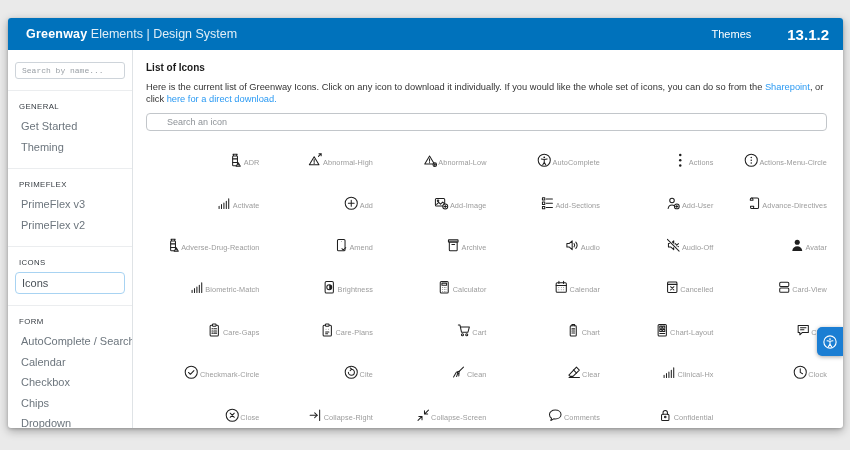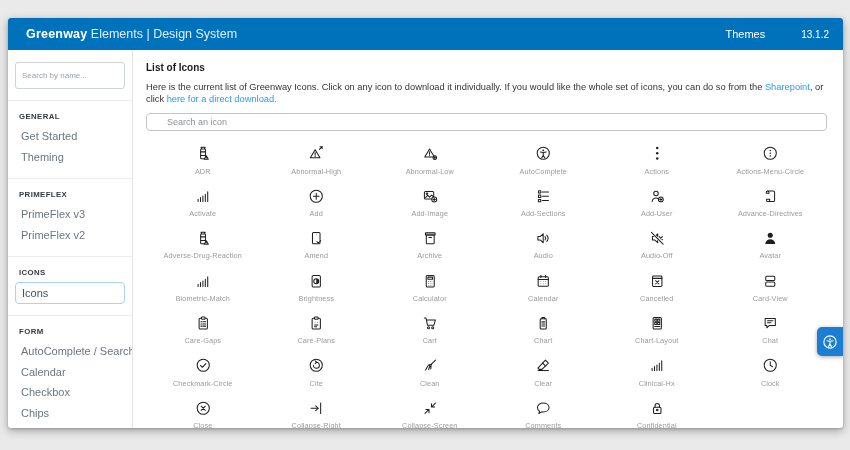--- a/index.html
+++ b/index.html
@@ -15,40 +15,40 @@
 
   
   .header {
     height:32px; flex:0 0 32px; background:var(--header-blue,#0072bc);
     display:flex; align-items:center; padding:0 14px 0 18px; color:#fff;
   }
   .brand { font-size:12.5px; font-weight:bold; letter-spacing:.2px;text-align:right; }
   .brand-sub { font-size:12.5px; font-weight:400; opacity:.88; white-space:pre; }
   .header-right { margin-left:auto; display:flex; align-items:center; gap:36px;text-align:center; }
   .themes-link { font-size:11px; cursor:pointer; }
-  .version { font-size:10px; font-weight:400; }
+  .version { font-size:15px; font-weight:700; }
 
   
   .body-wrap { flex:1; display:flex; min-height:0; }
 
   
   .sidebar {
     width:125px; flex:0 0 125px; border-right:1px solid #dfe3e6;
     padding:12px 7px 0 7px; overflow:hidden; font-size:8.5px;
   }
   .side-search {
-    width:100%; height:27px; border:1px solid #ced4da; border-radius:3px;
+    width:100%; height:17px; border:1px solid #ced4da; border-radius:3px;
     font-size:8px; padding:0 6px; color:#495057; outline:none;
-    font-family:Liberation Sans, sans-serif;
+    font-family:Liberation Mono, monospace;
   }
   .side-search::placeholder { color:#9aa0a6; }
   .side-divider { border:none; border-top:1px solid #ebedef; margin:11px -7px 0 -7px; }
   .side-section { padding-top:9px; }
   .section-label {
-    font-size:7.8px; font-weight:bold; color:#343a40; letter-spacing:.4px;
+    font-size:7.8px; font-weight:normal; color:#343a40; letter-spacing:.4px;
     padding:2px 4px 5px 4px; text-transform:uppercase;
   }
   .side-item {
     font-size:11px; color:#6c757d; padding:4px 4px 4.5px 6px; cursor:pointer;
     border-radius:3px; white-space:nowrap;
   }
   .side-item.selected {
     border:1px solid #a8d3f2; border-radius:4px; padding:4px 6px; color:#495057;
     background:#fff;
   }
@@ -62,22 +62,22 @@
     width:100%; height:18px; margin-top:8px; border:1px solid #c2c6ca;
     border-radius:4px; font-size:9px; padding:0 20px; color:#495057; outline:none;
     font-family:"Liberation Sans", sans-serif;
   }
   .icon-search::placeholder { color:#8d9297; }
 
   .icon-grid {
     margin-top:3px; display:grid; grid-template-columns:repeat(6,1fr);
   }
   .icon-cell {
-    height:42.4px; display:flex; flex-direction:column; align-items:center;
-    justify-content:center; padding-top:10px; cursor:pointer;
+    height:42.4px; display:flex; flex-direction:row; align-items:center;
+    justify-content:flex-end; padding-top:10px; cursor:pointer;
   }
   .glyph { height:17px; display:flex; align-items:center; justify-content:center; color:#1f1f1f; }
   .glyph svg { display:block; }
   .icon-label {
     font-size:7.3px; color:#9b9b9b; margin-top:4.5px; text-align:center;
     white-space:nowrap; letter-spacing:.1px;
   }
 
   
   .a11y-fab {

